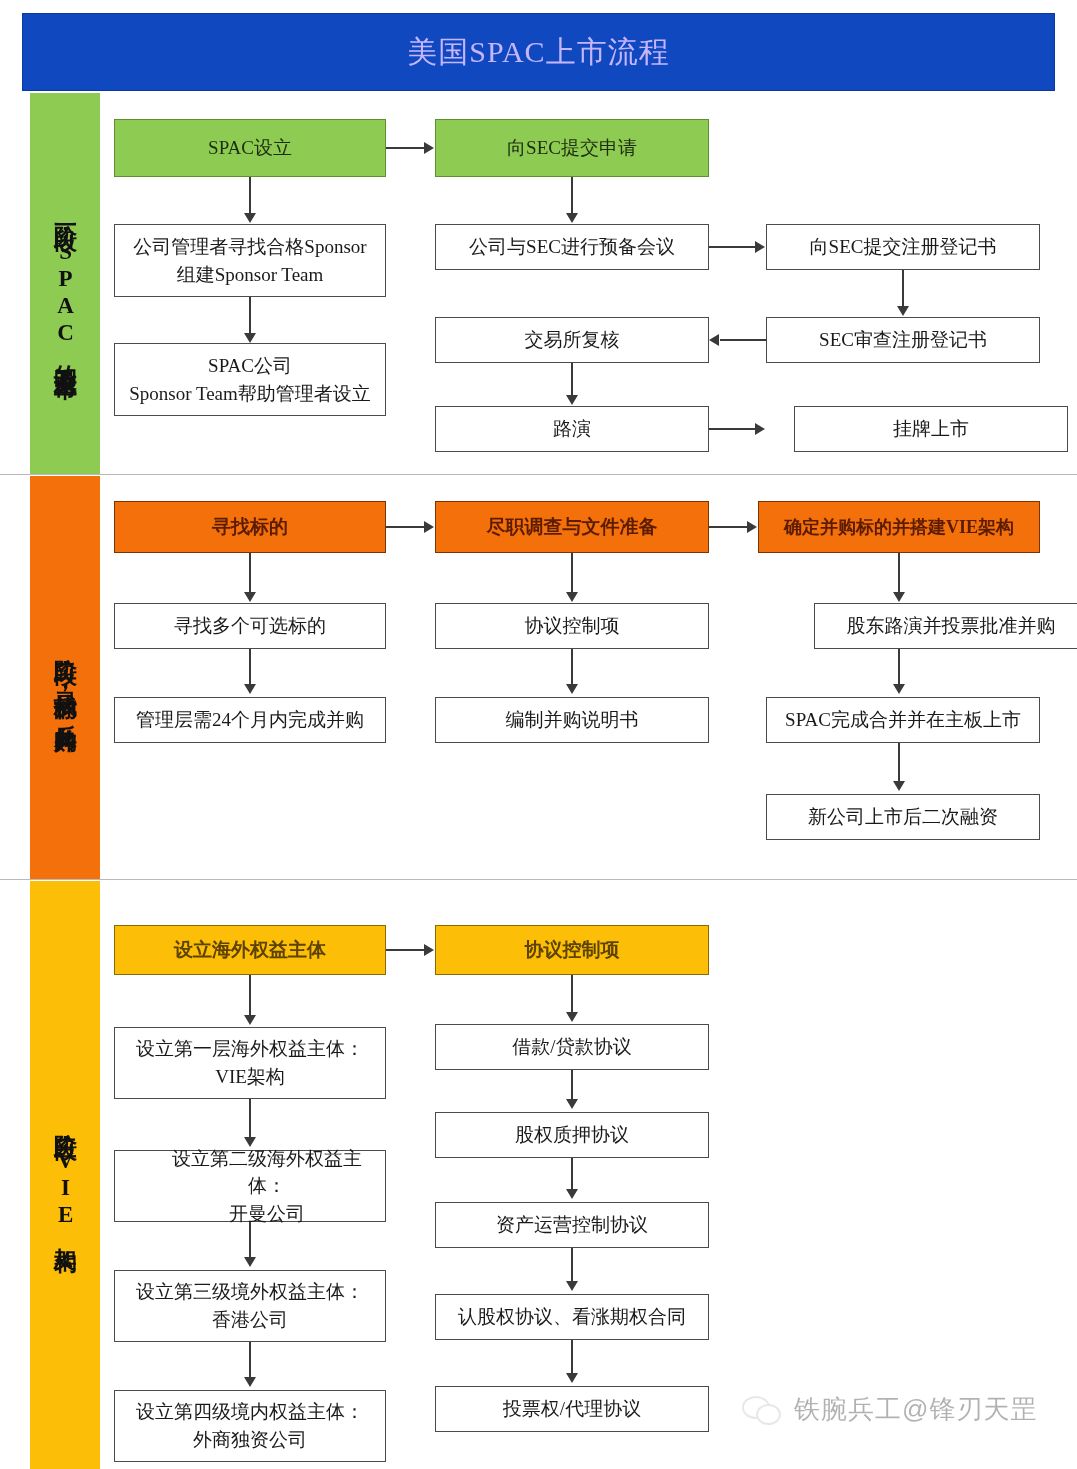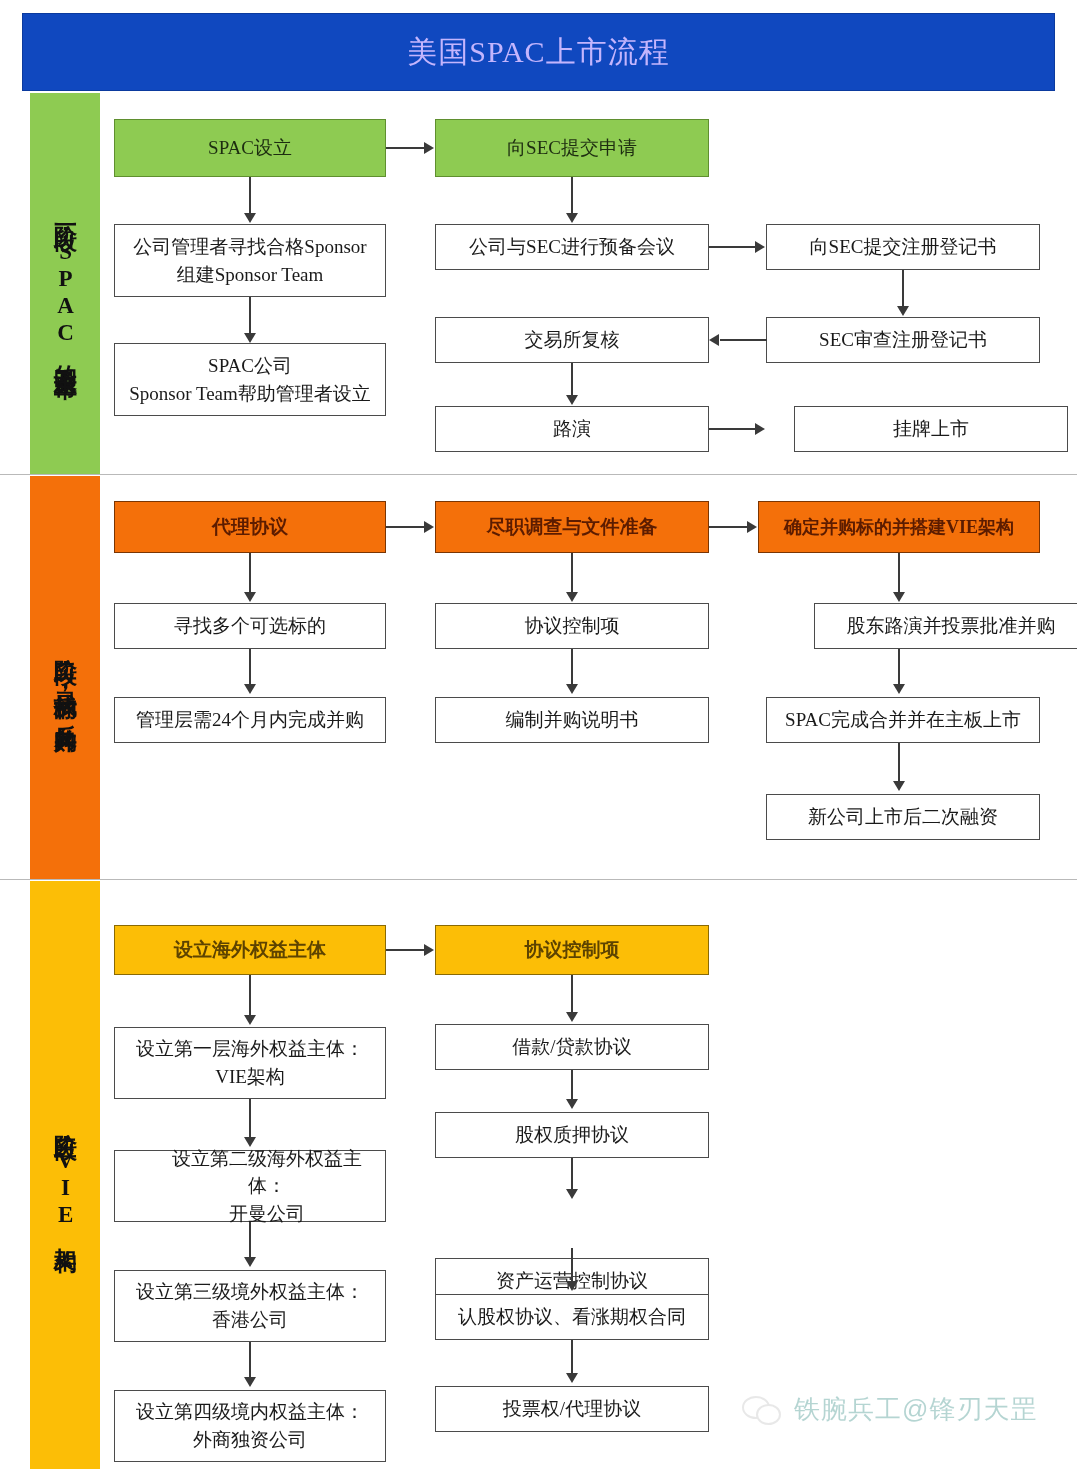--- a/index.html
+++ b/index.html
@@ -130,21 +130,21 @@
   
   .watermark{
     position:absolute;
     left:742px; top:1392px;
     display:flex; align-items:center; gap:10px;
     opacity:.30;
     pointer-events:none;
   }
   .watermark .wm-text{
     font-size:26px;
-    color:#0f766e;
+    color:#000000;
     font-family:"Liberation Sans","DejaVu Sans",sans-serif;
     letter-spacing:1px;
     white-space:nowrap;
   }
   .wm-icon{ position:relative; width:42px; height:28px; }
   .wm-icon .b1,.wm-icon .b2{
     position:absolute;
     border:2px solid #b4b4b4;
     border-radius:50%;
     background:transparent;
@@ -226,21 +226,21 @@
   <div class="box" style="left:435px; top:406px; width:274px; height:46px;">路演</div>
 
   <div class="conn v" style="left:571px; top:363px; width:2px; height:34px;"></div>
   <div class="arrow down" style="left:566px; top:395px;"></div>
 
   <div class="box" style="left:766px; top:406px; width:274px; height:46px;margin-left:28px;">挂牌上市</div>
 
   <div class="conn h" style="left:709px; top:428px; width:47px;"></div>
   <div class="arrow right" style="left:755px; top:423px;"></div>
 
-  <div class="box hdr-orange" style="left:114px; top:501px; width:272px; height:52px;">代理协议</div>
+  <div class="box hdr-orange" style="left:114px; top:501px; width:272px; height:52px;">寻找标的</div>
 
   <div class="box hdr-orange" style="left:435px; top:501px; width:274px; height:52px;">尽职调查与文件准备</div>
 
   <div class="box hdr-orange" style="left:758px; top:501px; width:282px; height:52px; font-size:18px;">确定并购标的并搭建VIE架构</div>
 
   <div class="conn h" style="left:386px; top:526px; width:39px;"></div>
   <div class="arrow right" style="left:424px; top:521px;"></div>
 
   <div class="conn h" style="left:709px; top:526px; width:40px;"></div>
   <div class="arrow right" style="left:747px; top:521px;"></div>
@@ -317,21 +317,21 @@
   <div class="arrow down" style="left:244px; top:1377px;"></div>
 
   <div class="box" style="left:435px; top:1024px; width:274px; height:46px;">借款/贷款协议</div>
   <div class="conn v" style="left:571px; top:975px; width:2px; height:39px;"></div>
   <div class="arrow down" style="left:566px; top:1012px;"></div>
 
   <div class="box" style="left:435px; top:1112px; width:274px; height:46px;">股权质押协议</div>
   <div class="conn v" style="left:571px; top:1070px; width:2px; height:31px;"></div>
   <div class="arrow down" style="left:566px; top:1099px;"></div>
 
-  <div class="box" style="left:435px; top:1258px; width:274px; height:46px;">资产运营控制协议</div>
+  <div class="box" style="left:435px; top:1202px; width:274px; height:46px;">资产运营控制协议</div>
   <div class="conn v" style="left:571px; top:1158px; width:2px; height:33px;"></div>
   <div class="arrow down" style="left:566px; top:1189px;"></div>
 
   <div class="box" style="left:435px; top:1294px; width:274px; height:46px;">认股权协议、看涨期权合同</div>
   <div class="conn v" style="left:571px; top:1248px; width:2px; height:35px;"></div>
   <div class="arrow down" style="left:566px; top:1281px;"></div>
 
   <div class="box" style="left:435px; top:1386px; width:274px; height:46px;">投票权/代理协议</div>
   <div class="conn v" style="left:571px; top:1340px; width:2px; height:35px;"></div>
   <div class="arrow down" style="left:566px; top:1373px;"></div>

